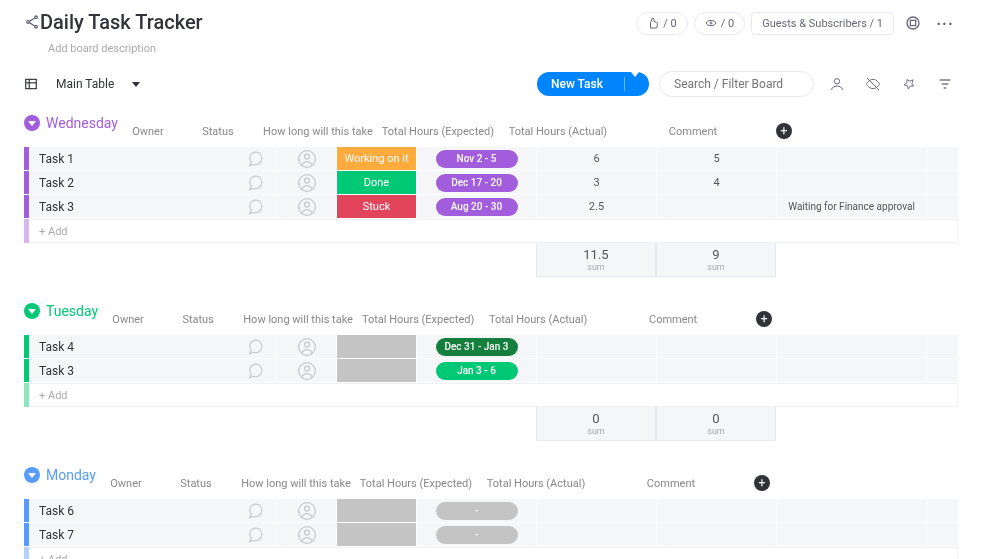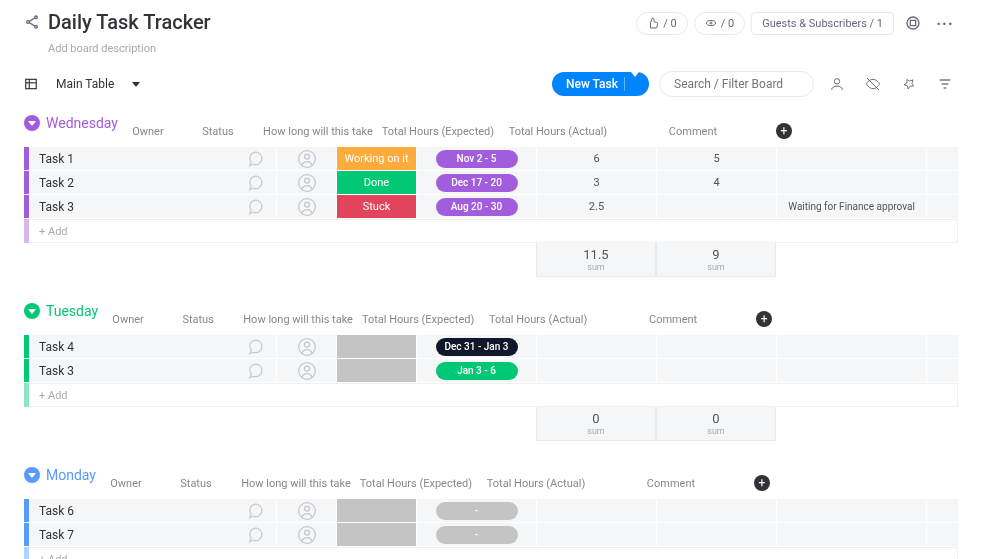--- a/index.html
+++ b/index.html
@@ -1,28 +1,28 @@
 <!DOCTYPE html>
 <html><head>
 <meta charset="utf-8">
 <style>
 *{box-sizing:border-box;margin:0;padding:0;font-family:-apple-system,BlinkMacSystemFont,"Segoe UI",Roboto,Arial,sans-serif}
 body{background:#fff;font-size:12px;color:#323338;width:982px}
 .topbar{display:flex;align-items:flex-start;padding:10px 24px 4px 24px}
-.title-area{display:flex;align-items:center;gap:8px}
+.title-area{display:flex;align-items:center;}
 .title{font-size:20px;font-weight:500;color:#323338}
 .desc{padding:2px 24px 10px 48px;font-size:11px;color:#aaa}
 .spacer{flex:1}
 .header-right{display:flex;align-items:center;gap:6px}
 .pill{display:flex;align-items:center;gap:4px;border:1px solid #e6e9ef;border-radius:16px;padding:4px 10px;font-size:11px;color:#676879}
 .pill.members{border-radius:4px}
 .icon-btn{display:flex;align-items:center;justify-content:center;width:26px;height:26px;color:#676879;cursor:pointer}
 .viewbar{display:flex;align-items:center;padding:6px 24px 18px 24px;gap:10px}
 .view-select{display:flex;align-items:center;gap:18px;font-size:12px;color:#323338}
-.new-task-btn{background:#0085ff;color:#fff;border-radius:16px;padding:5px 10px 5px 14px;font-size:12px;font-weight:500;display:flex;align-items:center;gap:6px}
+.new-task-btn{background:#0085ff;color:#fff;border-radius:16px;padding:5px 10px 5px 14px;font-size:12px;font-weight:500;display:flex;align-items:center;gap:21px}
 .new-task-btn .chev{border-left:1px solid rgba(255,255,255,0.4);padding-left:6px}
 .search-input{border:1px solid #e6e9ef;border-radius:16px;padding:5px 14px;font-size:12px;color:#ef4444;width:155px;background:#fff}
 .group{padding:0 24px 26px 24px}
 .group-header{display:flex;height:32px}
 .group-toggle{width:16px;height:16px;border-radius:50%;display:flex;align-items:center;justify-content:center;margin-right:6px}
 .group-name{font-size:14px;font-weight:400}
 .col-headers{display:flex;flex:1;margin-left:auto}
 .ch{font-size:11px;color:#888;text-align:center;display:flex;align-items:center;justify-content:center;height:32px}
 .ch.owner{width:60px}
 .ch.status{width:80px}
@@ -280,21 +280,21 @@
         </div>
       <div class="row-owner">
           <svg width="20" height="20" viewBox="0 0 24 24" fill="none" stroke="#c5c7d0" stroke-width="1.5">
             <circle cx="12" cy="12" r="10"></circle>
             <circle cx="12" cy="9" r="3"></circle>
             <path d="M6 20c0-3 3-5 6-5s6 2 6 5"></path>
           </svg>
         </div>
       <div class="cell status" style="background:#c4c4c4"></div>
       <div class="cell timeline">
-          <div class="timeline-pill" style="background:#0f172a">Dec 31 - Jan 3</div>
+          <div class="timeline-pill" style="background:#15803d">Dec 31 - Jan 3</div>
         </div>
       <div class="cell num"></div>
       <div class="cell num"></div>
       <div class="cell comment"></div>
       <div class="cell end"></div>
     </div>
       <div class="row">
       <div class="row-stripe" style="background:#00c875"></div>
       <div class="row-name">Task 3</div>
       <div class="row-chat">

